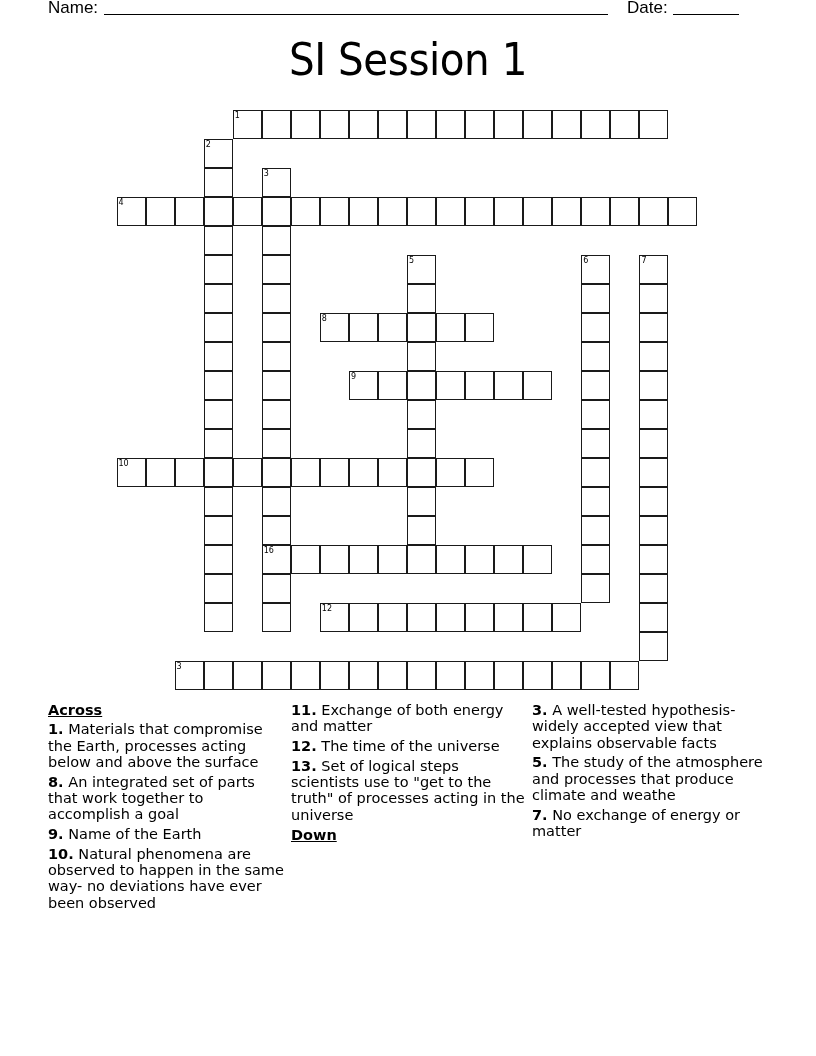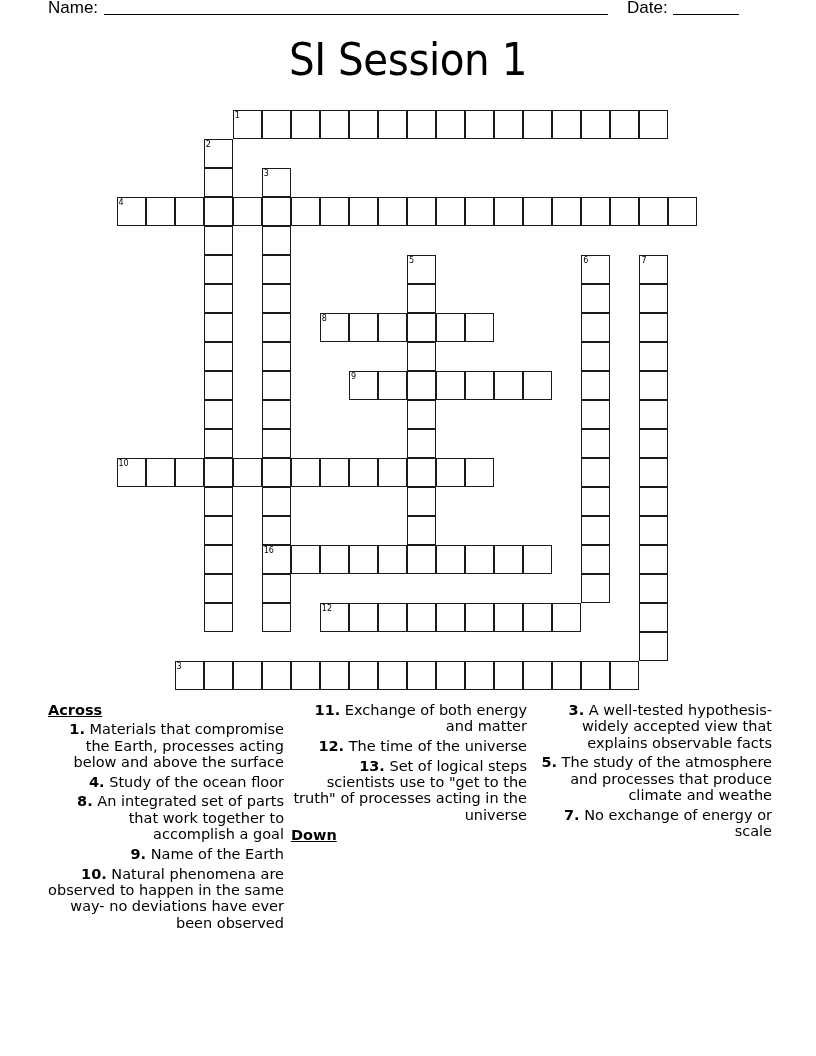--- a/index.html
+++ b/index.html
@@ -13,21 +13,21 @@
   .title { position: absolute; top: 34px; left: 0; width: 816px; text-align: center;
     font-family: "DejaVu Sans", sans-serif; font-size: 44px; letter-spacing: -0.5px; transform: scaleX(0.92); }
   .grid { position: absolute; left: 117px; top: 110px; width: 600px; height: 590px; }
   .cell { position: absolute; width: 29px; height: 29px; box-sizing: border-box;
     border: 1.5px solid #1a1a1a; background: #fff; margin-left: -0.5px; margin-top: -0.5px; }
   .cell .num { position: absolute; left: 1px; top: 0px; font-family: "DejaVu Sans", sans-serif;
     font-size: 8px; line-height: 9px; color: #000; }
   .clues { position: absolute; top: 702px; font-family: "DejaVu Sans", sans-serif; font-size: 14.5px;
     line-height: 16.3px; }
   .clues .heading { font-weight: bold; text-decoration: underline; margin-bottom: 3px; }
-  .clues .clue { margin-bottom: 3.5px; text-align: right; }
+  .clues .clue { margin-bottom: 3.5px; }
   .clues .clue b { font-weight: bold; }
   .col1 { left: 48px; width: 236px; }
   .col2 { left: 291px; width: 236px; }
   .col3 { left: 532px; width: 240px; }
 </style>
 </head>
 <body>
 
 <div class="header-line">
   <span class="name-label">Name:</span>
@@ -220,30 +220,29 @@
     <div class="cell" style="left: 377.65px; top: 551.95px;"></div>
     <div class="cell" style="left: 406.7px; top: 551.95px;"></div>
     <div class="cell" style="left: 435.75px; top: 551.95px;"></div>
     <div class="cell" style="left: 464.8px; top: 551.95px;"></div>
     <div class="cell" style="left: 493.85px; top: 551.95px;"></div>
   </div>
 
 <div class="clues col1">
   <div class="heading">Across</div>
   <div class="clue"><b>1.</b> <span>Materials that compromise the Earth, processes acting below and above the surface</span></div>
-  <div class="clue"><b>4.</b> <span>Study of the ocean floor</span></div>
   <div class="clue"><b>8.</b> <span>An integrated set of parts that work together to accomplish a goal</span></div>
   <div class="clue"><b>9.</b> <span>Name of the Earth</span></div>
   <div class="clue"><b>10.</b> <span>Natural phenomena are observed to happen in the same way- no deviations have ever been observed</span></div>
 </div>
 
 <div class="clues col2">
   <div class="clue"><b>11.</b> <span>Exchange of both energy and matter</span></div>
   <div class="clue"><b>12.</b> <span>The time of the universe</span></div>
   <div class="clue"><b>13.</b> <span>Set of logical steps scientists use to "get to the truth" of processes acting in the universe</span></div>
   <div class="heading">Down</div>
 </div>
 
 <div class="clues col3">
   <div class="clue"><b>3.</b> <span>A well-tested hypothesis- widely accepted view that explains observable facts</span></div>
   <div class="clue"><b>5.</b> <span>The study of the atmosphere and processes that produce climate and weathe</span></div>
-  <div class="clue"><b>7.</b> <span>No exchange of energy or scale</span></div>
+  <div class="clue"><b>7.</b> <span>No exchange of energy or matter</span></div>
 </div>
 
 </body></html>

